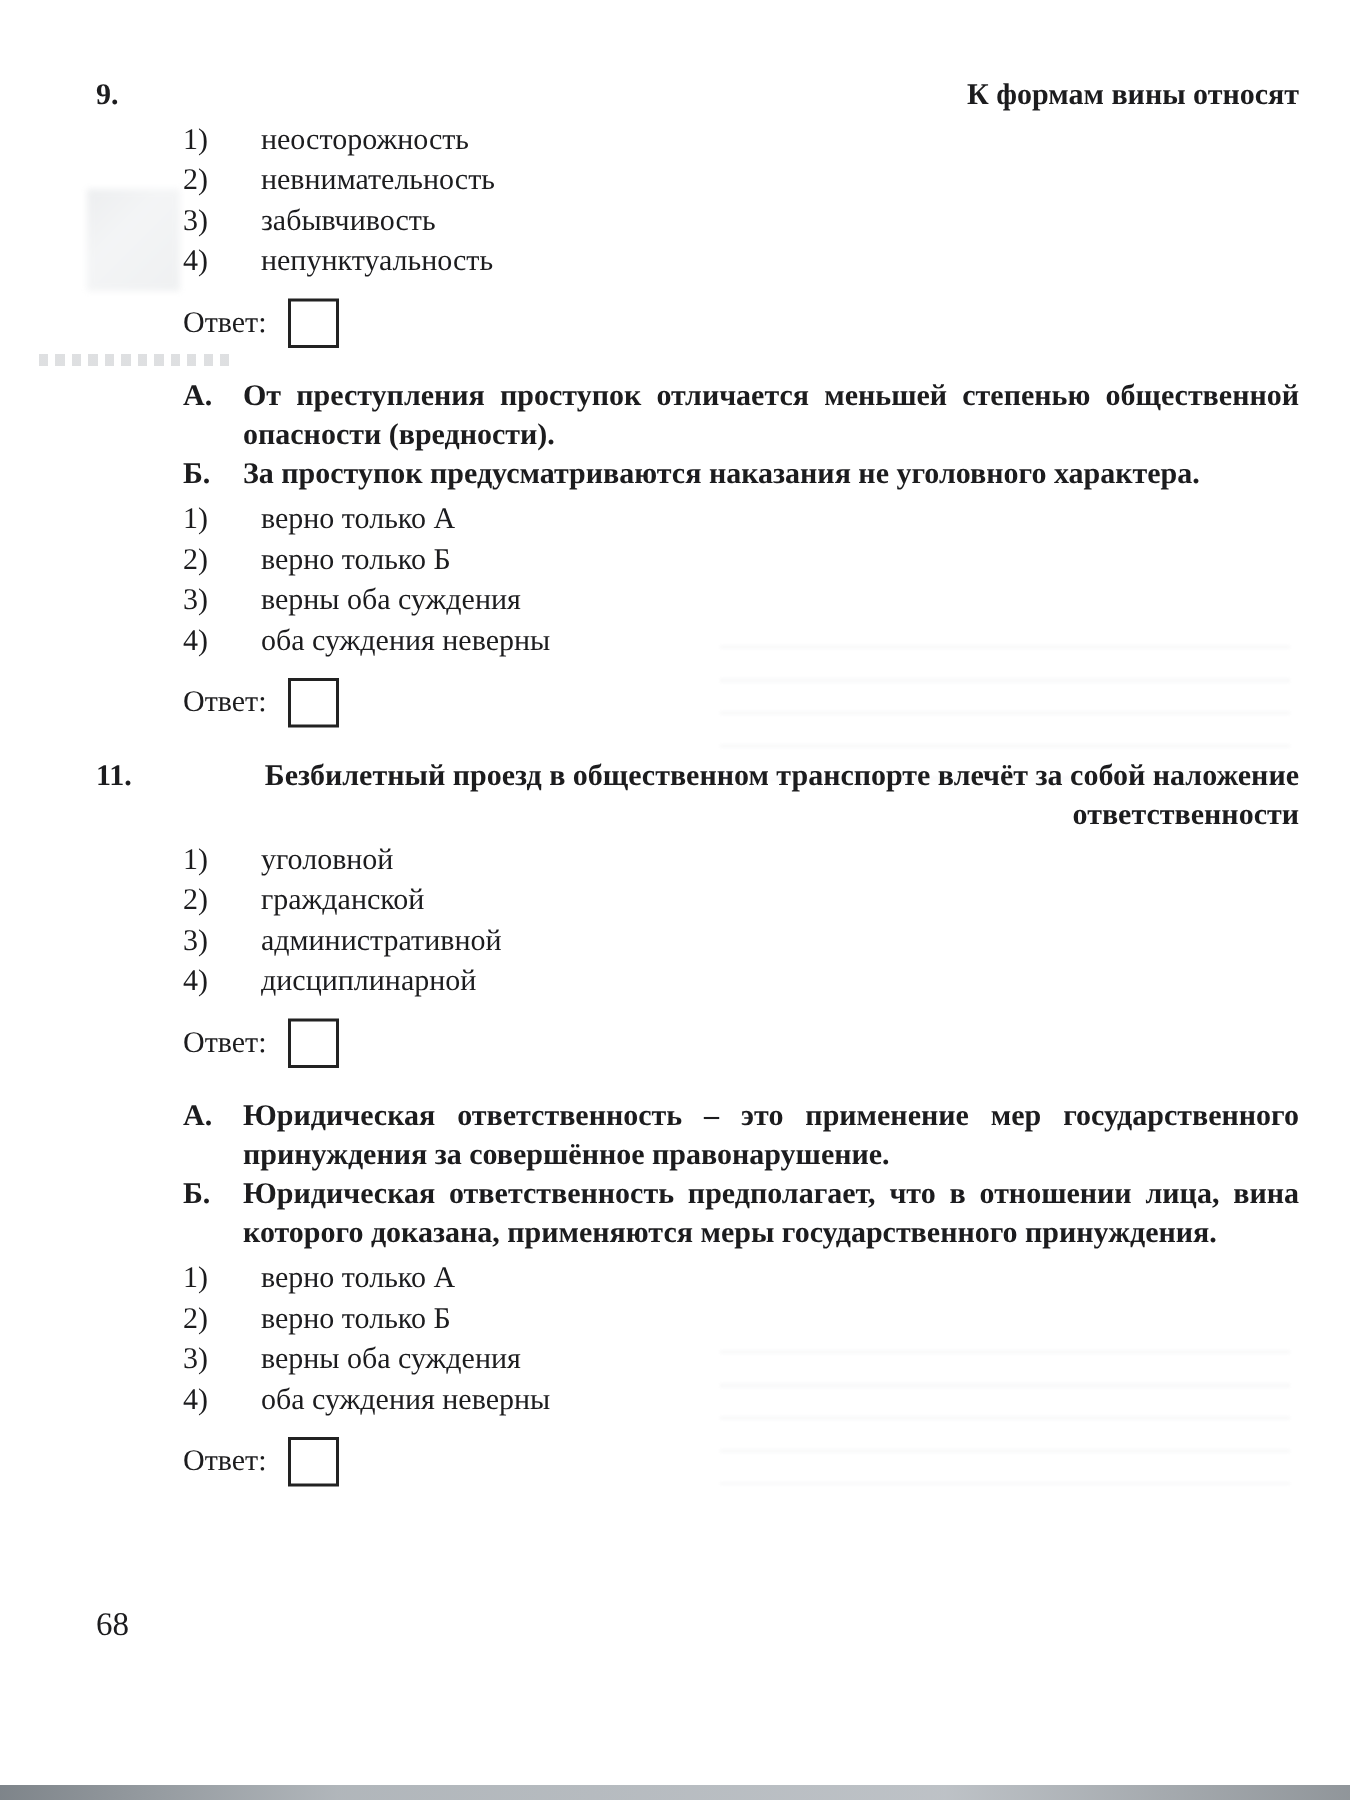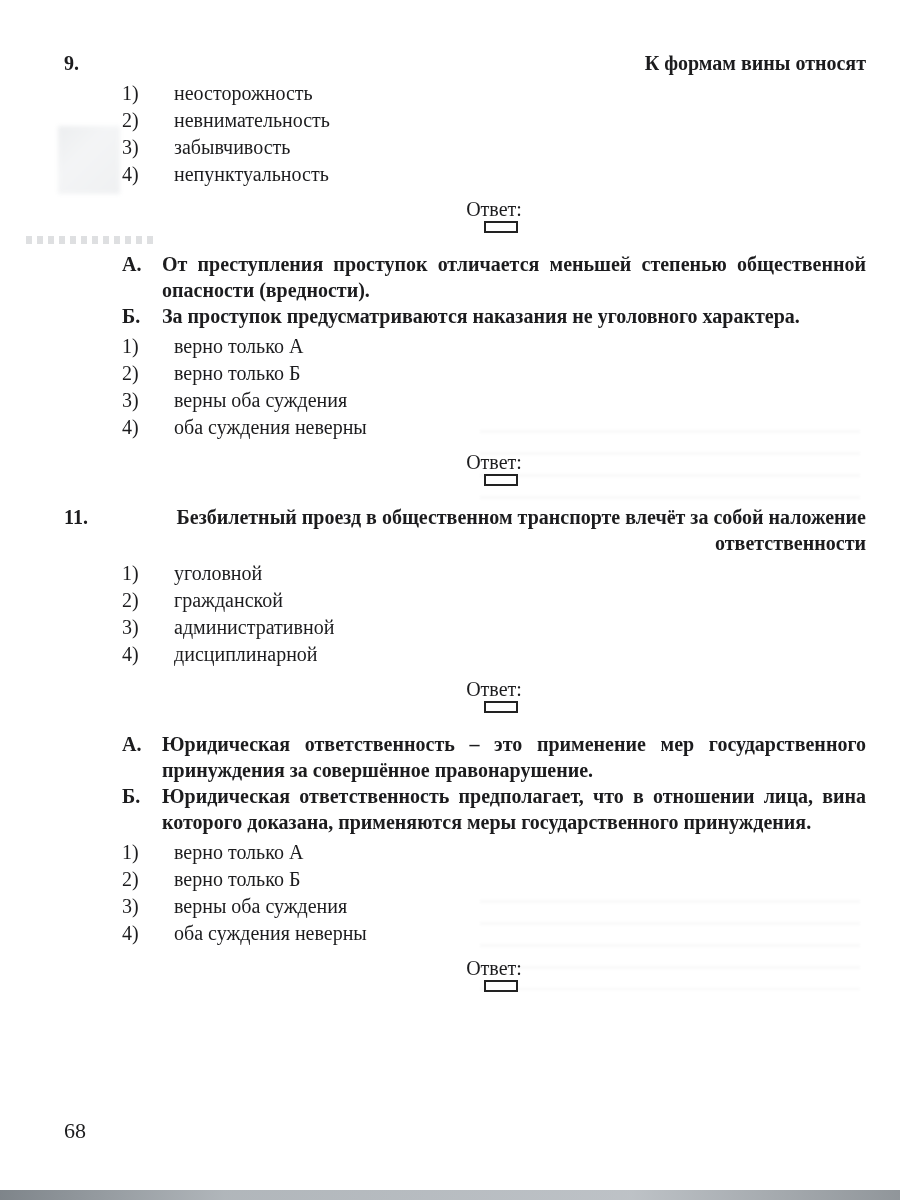--- a/index.html
+++ b/index.html
@@ -41,31 +41,30 @@
     line-height:1.35;
   }
   .opt-num { width:40px; flex-shrink:0; }
   .opt-text { flex:1;margin-left:12px; }
   .answer {
     margin:10px 0 0 58px;
     display:flex;
     align-items:center;
     font-size:20px;
     height:35px;
-    flex-direction:column;
   }
   .answer-box {
     width:30px; height:29px;
     border:2px solid #222222;
     margin-left:14px;
     background:#ffffff;
   }
   .page-number {
     position:absolute;
-    left:64px; top:1118px;
+    left:64px; top:1070px;
     font-size:22px;
     z-index:2;
   }
   
   .artifact-image {
     position:absolute;
     left:58px; top:126px;
     width:62px; height:68px;
     background:linear-gradient(135deg,#9aa2ab 0%,#c3c9cf 40%,#aab1b8 100%);
     opacity:0.18;

